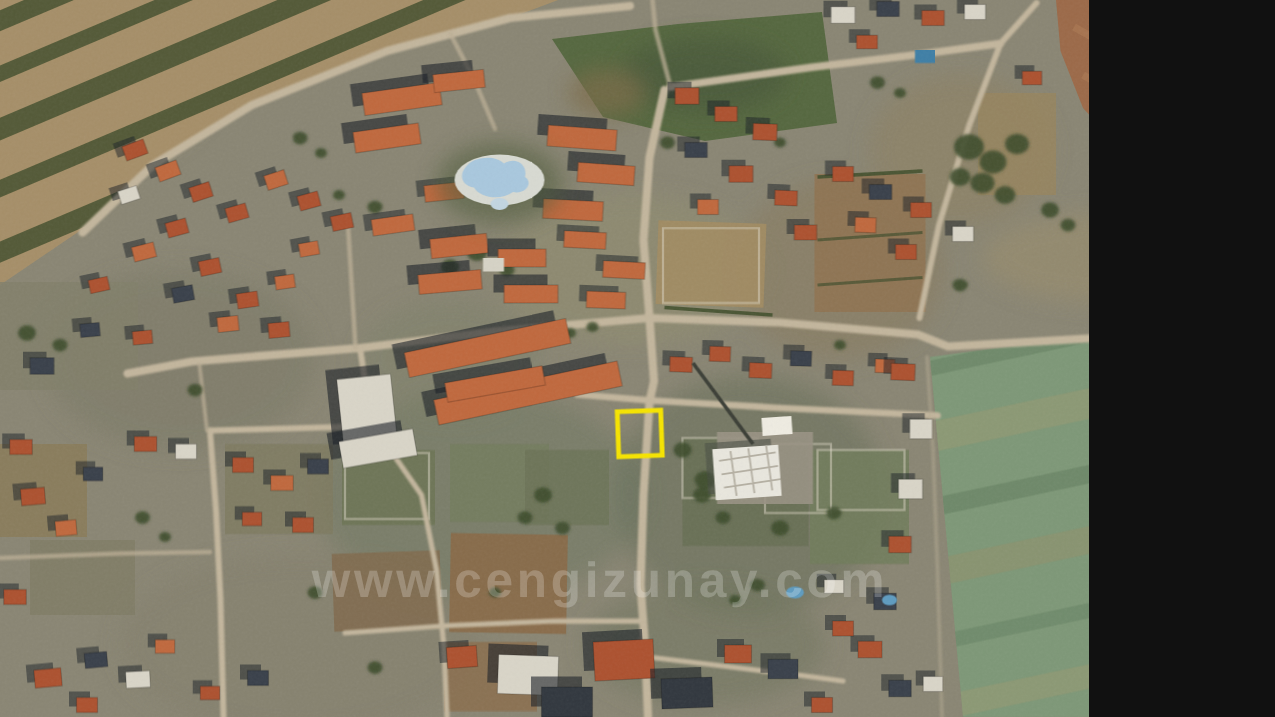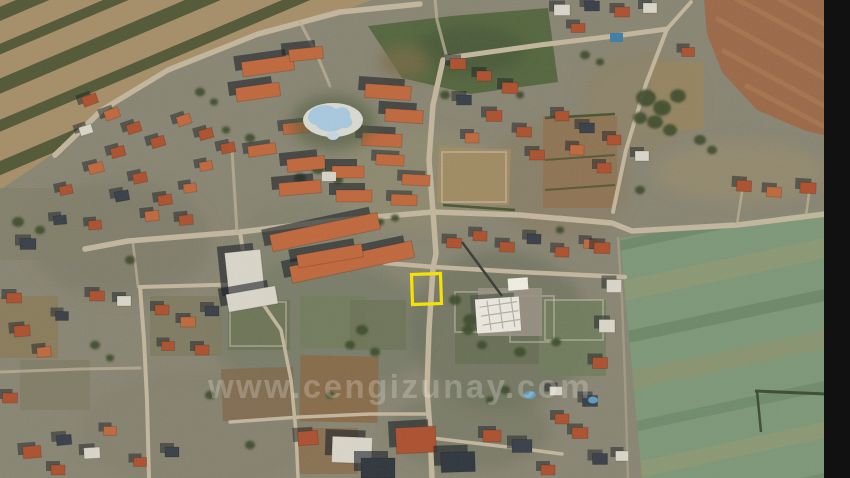--- a/index.html
+++ b/index.html
@@ -1,17 +1,17 @@
 <!DOCTYPE html>
 <html><head>
 <meta charset="utf-8">
 <style>
   html,body{margin:0;padding:0;background:#111;}
   .stage{
-    position:relative;width:824px;height:478px;overflow:hidden;
+    position:relative;width:726px;height:478px;overflow:hidden;
     font-family:"Liberation Sans",sans-serif;background:#0f766e;
   }
   .stage svg{display:block;width:850px;height:478px;}
   text.wm{
     font-family:"Liberation Sans",sans-serif;
     font-weight:600;letter-spacing:2.5px;
   }
 </style>
 </head>
 <body>

